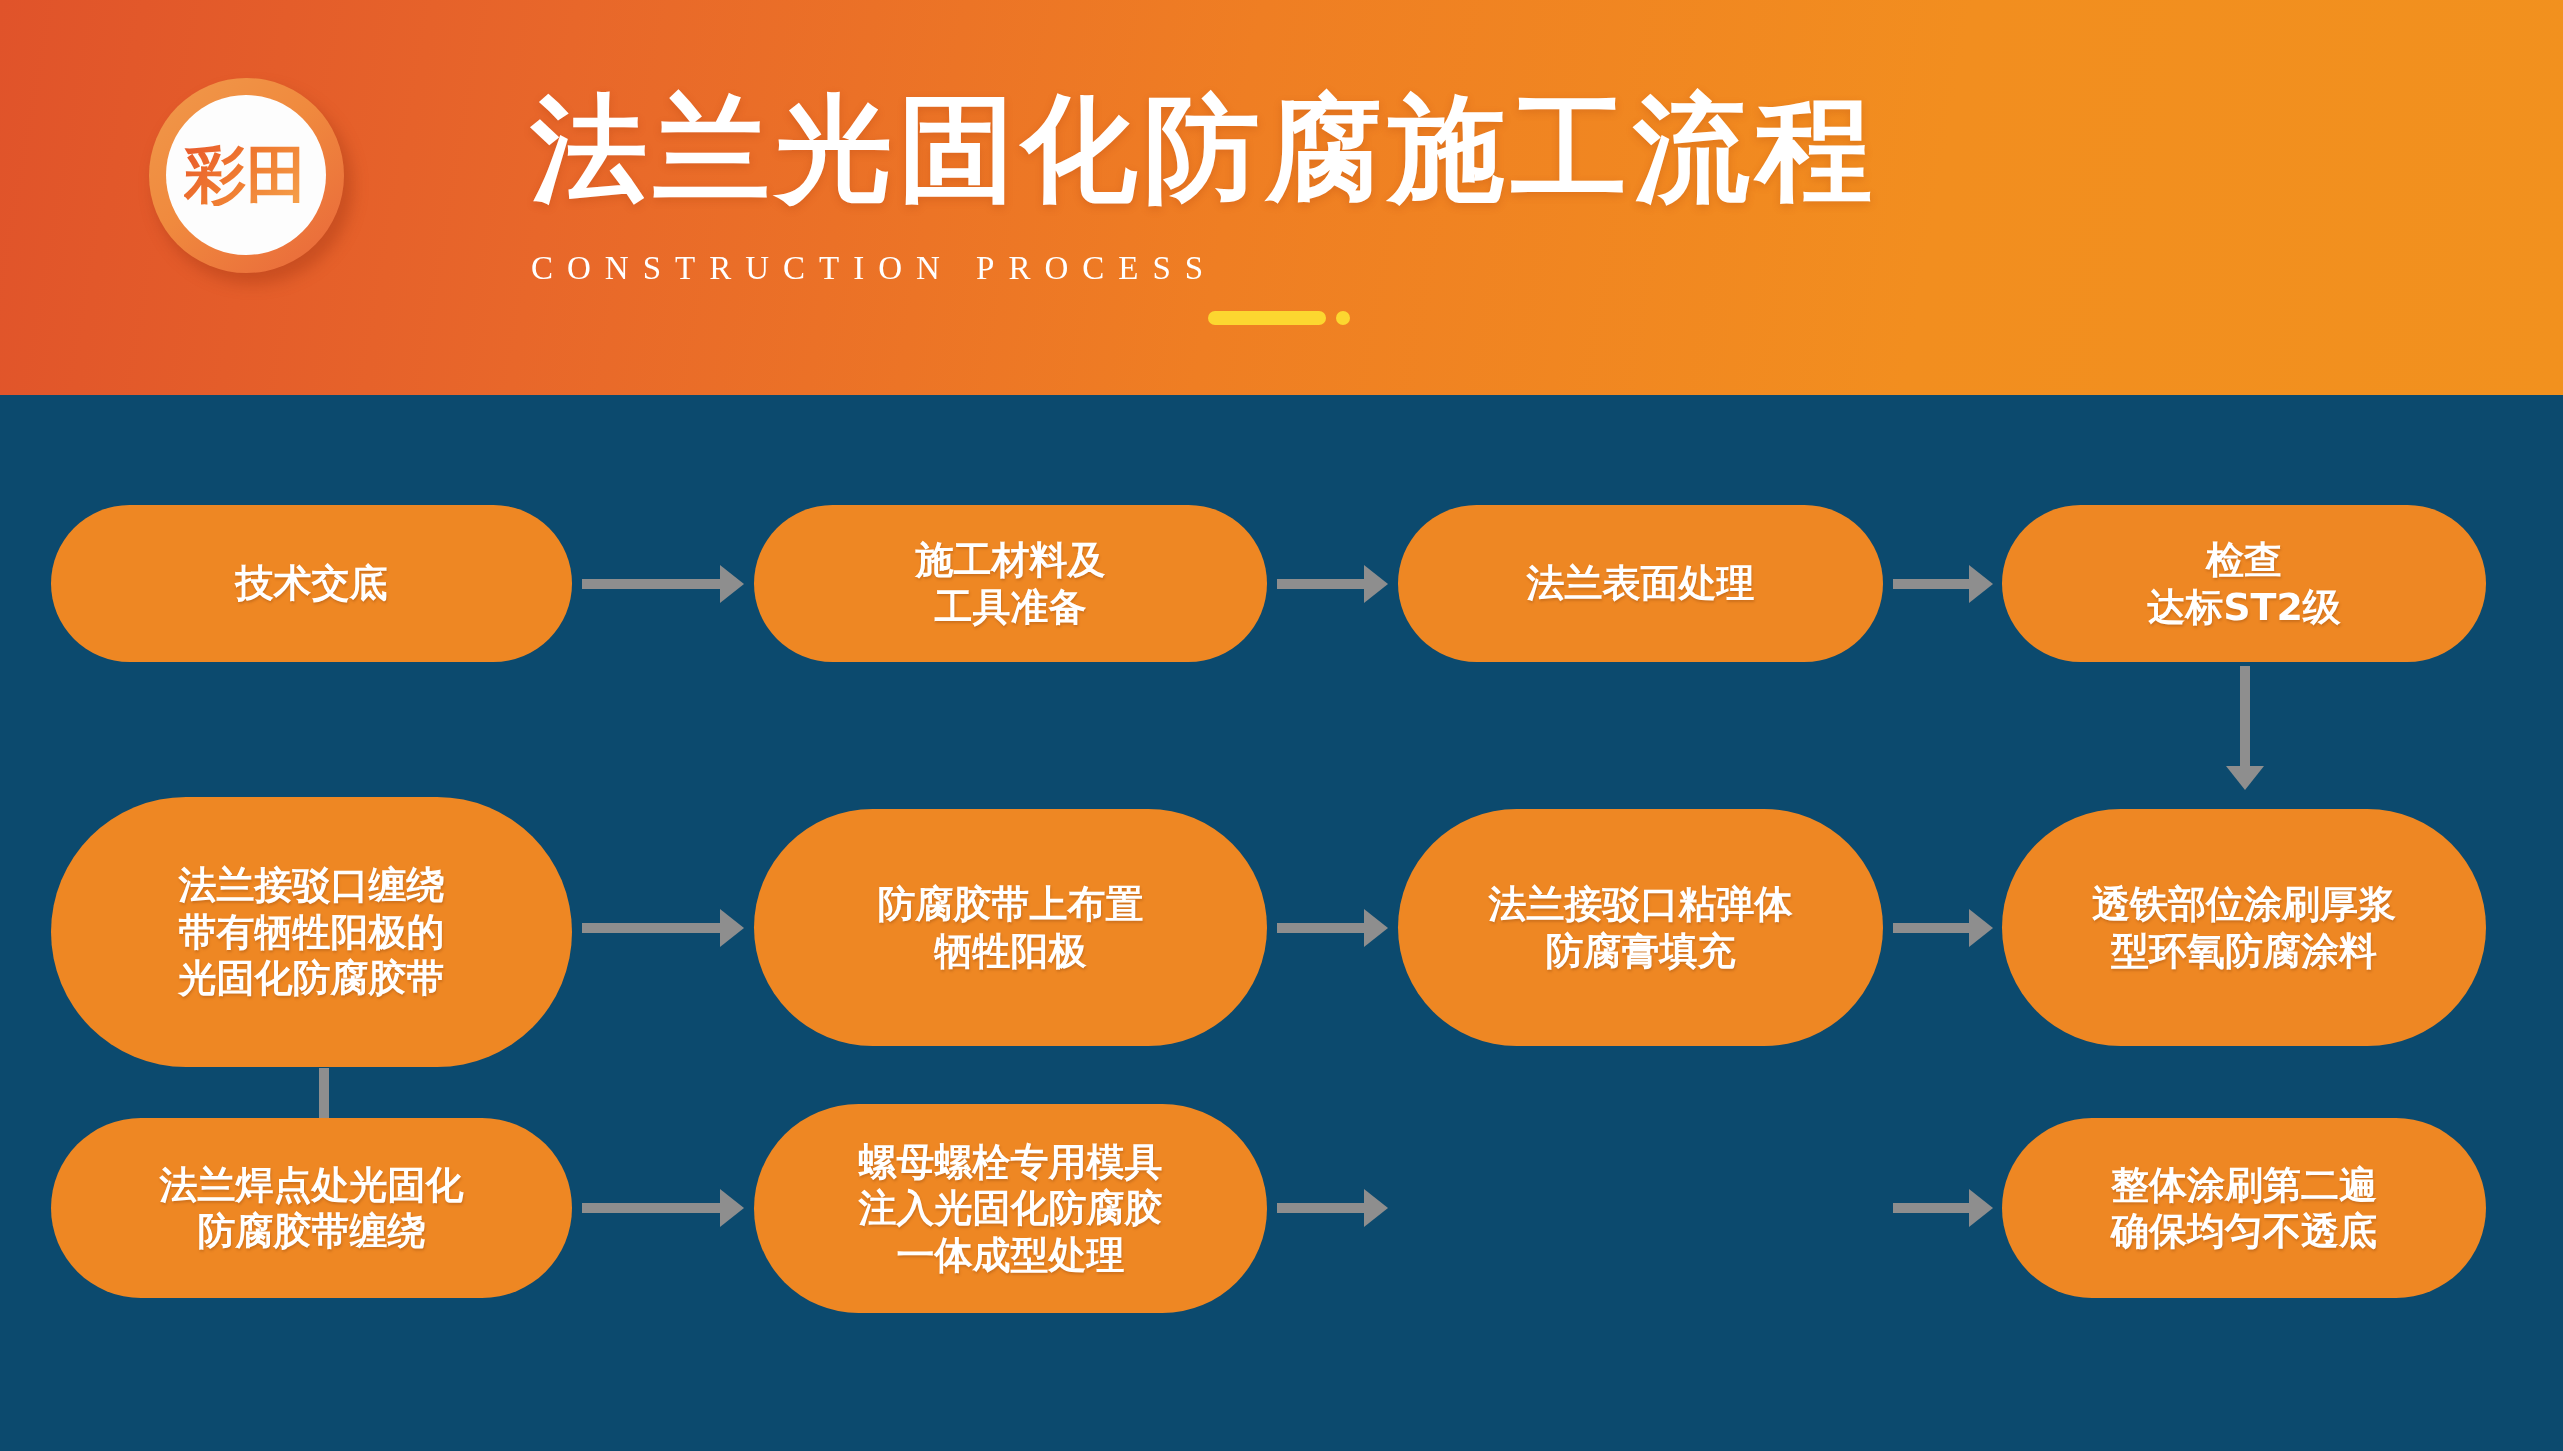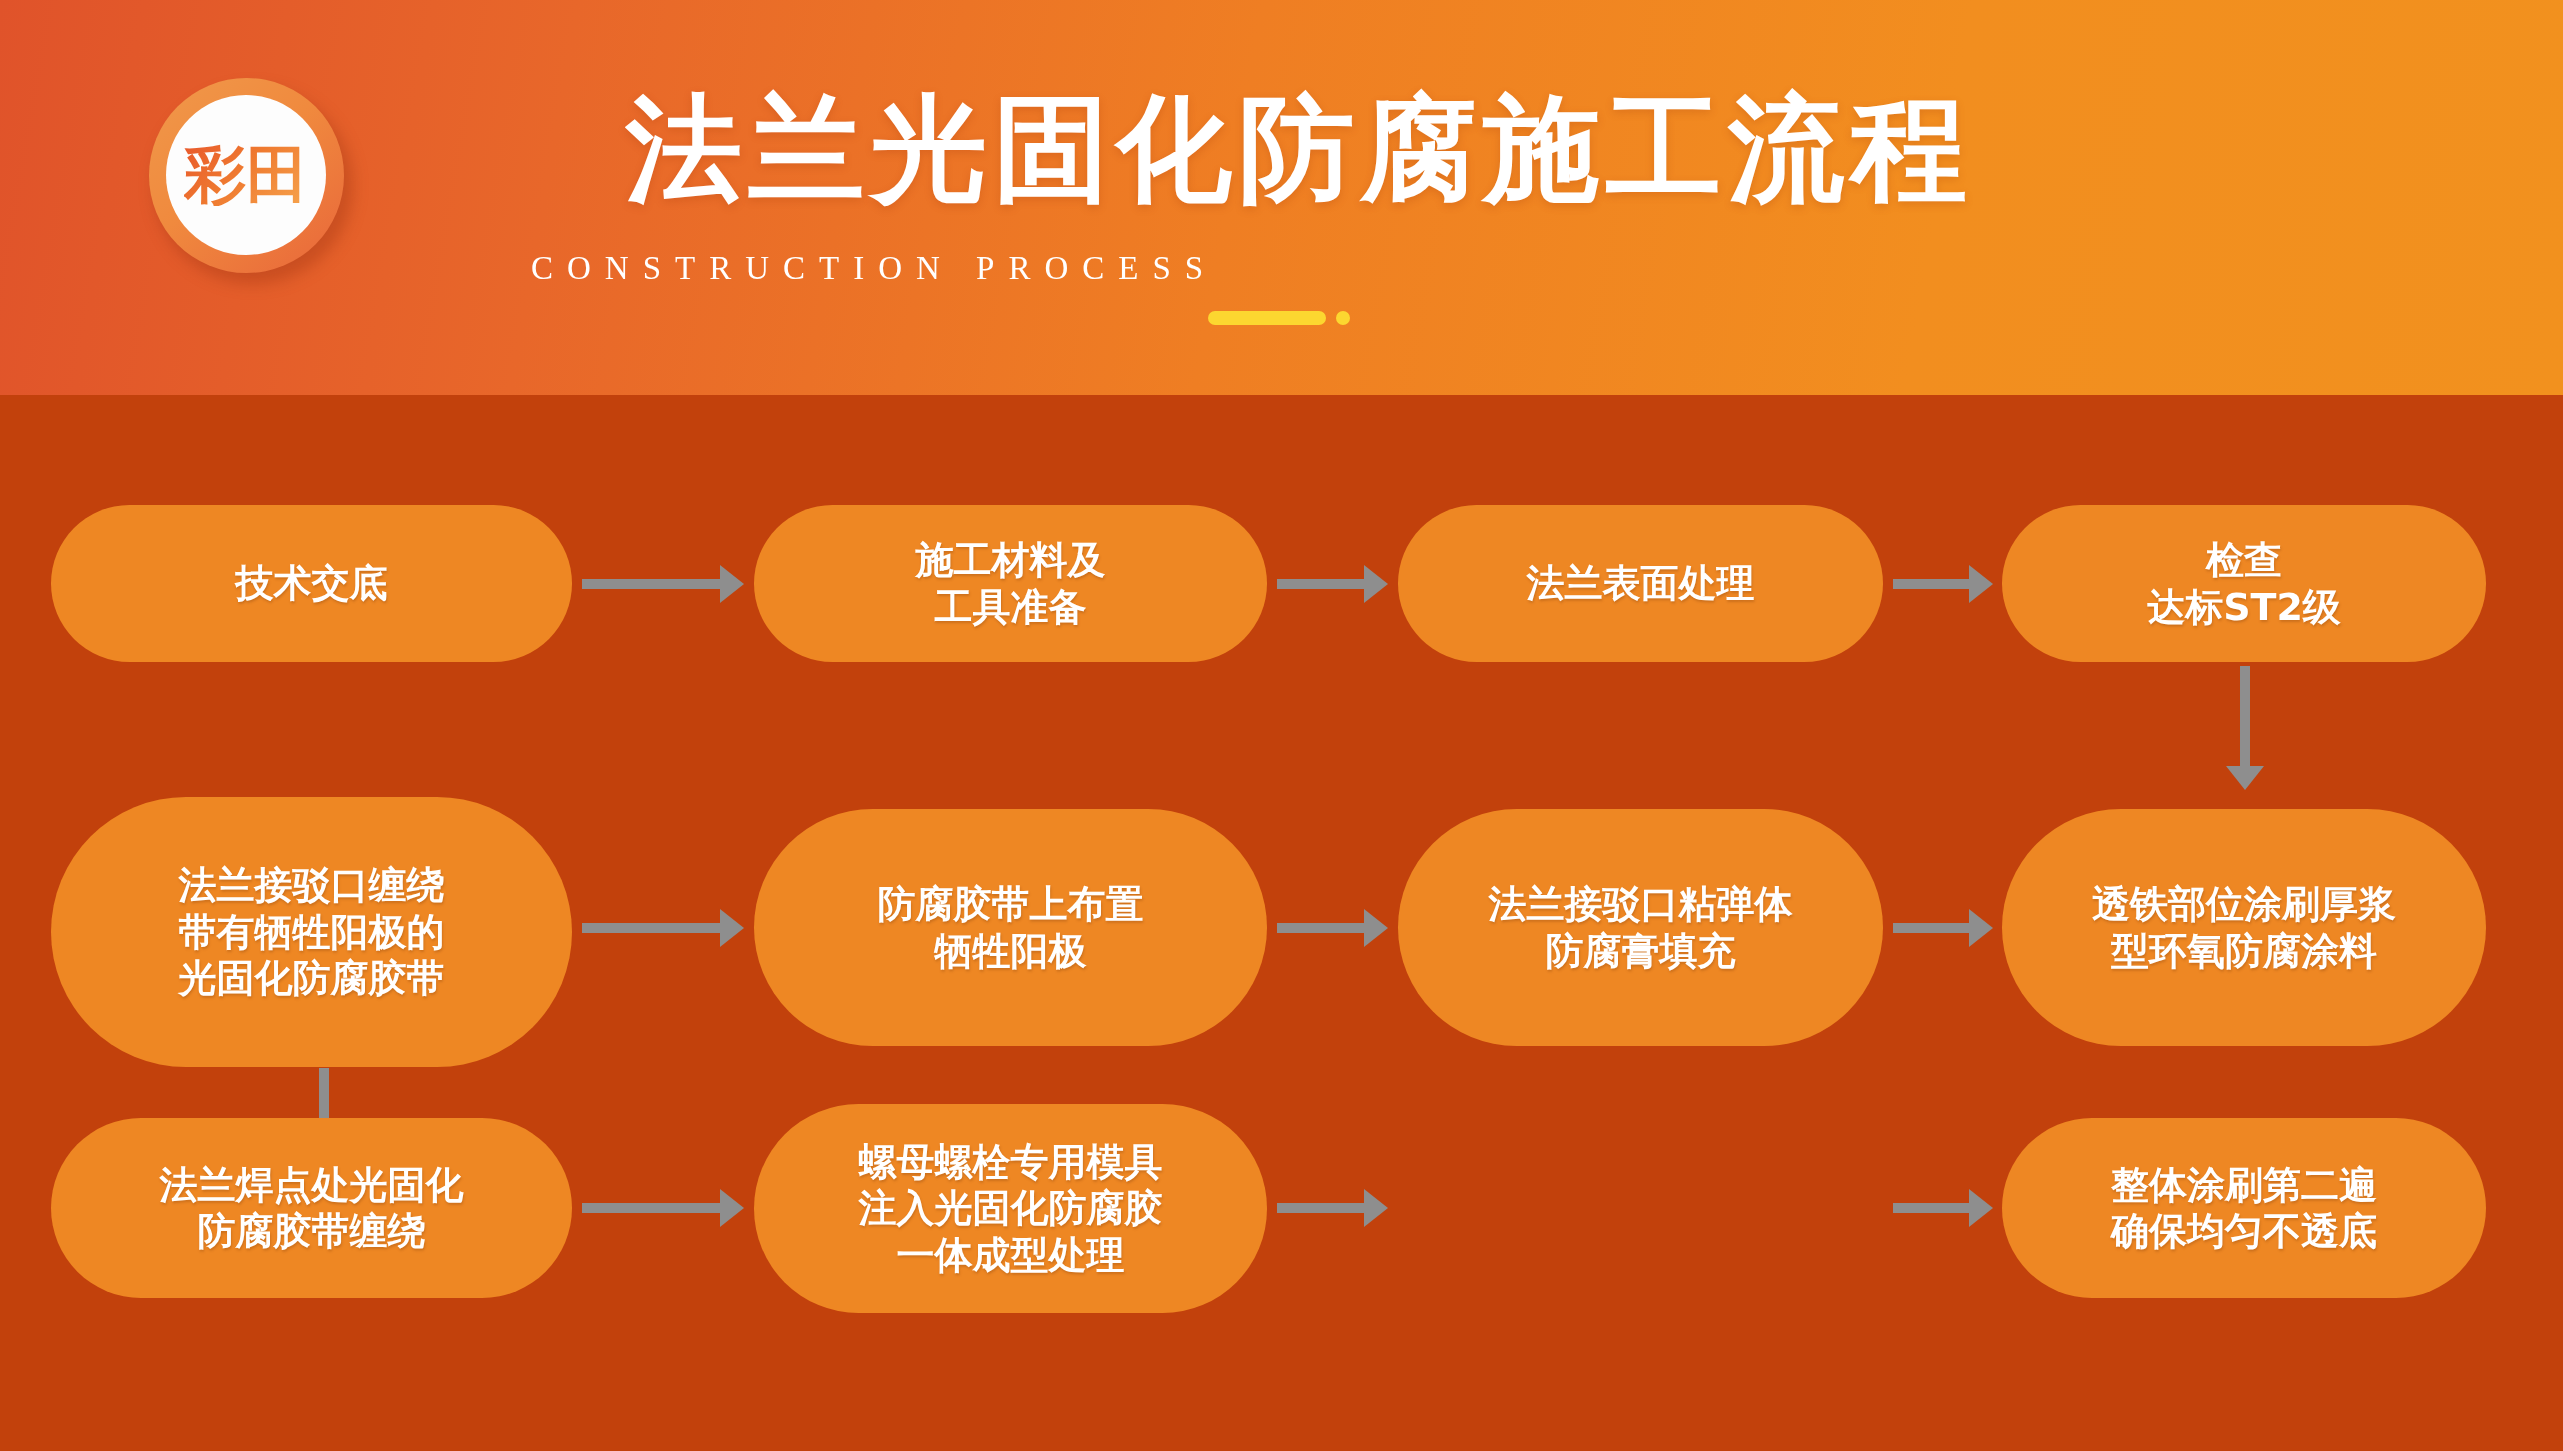--- a/index.html
+++ b/index.html
@@ -69,21 +69,21 @@
     background-clip: text;
     color: transparent;
     -webkit-text-fill-color: transparent;
     font-family: "DejaVu Sans", "Liberation Sans", sans-serif;
   }
 
   .title {
     position: absolute;
     left: 531px; top: 88px;
     width: 1537px;
-    text-align: center;
+    text-align: left;
     color: #ffffff;
     font-size: 116px;
     font-weight: 700;
     line-height: 1.05;
     letter-spacing: 6.5px;
     font-family: "DejaVu Sans", "Liberation Sans", sans-serif;
     text-shadow: 0 2.5px 8.2px rgba(160, 50, 10, 0.22);
     white-space: nowrap;
   }
 
@@ -117,21 +117,21 @@
     border-radius: 50%;
     background: #FCD730;
   }
 
   
   .flow {
     position: absolute;
     left: 0; top: 395px;
     width: 2563px;
     height: 1057px;
-    background: #c2410c;
+    background: #0c4a6e;
   }
 
   .node {
     position: absolute;
     border-radius: 817px;
     background: #EE8723;
     color: #ffffff;
     display: flex;
     align-items: center;
     justify-content: center;

